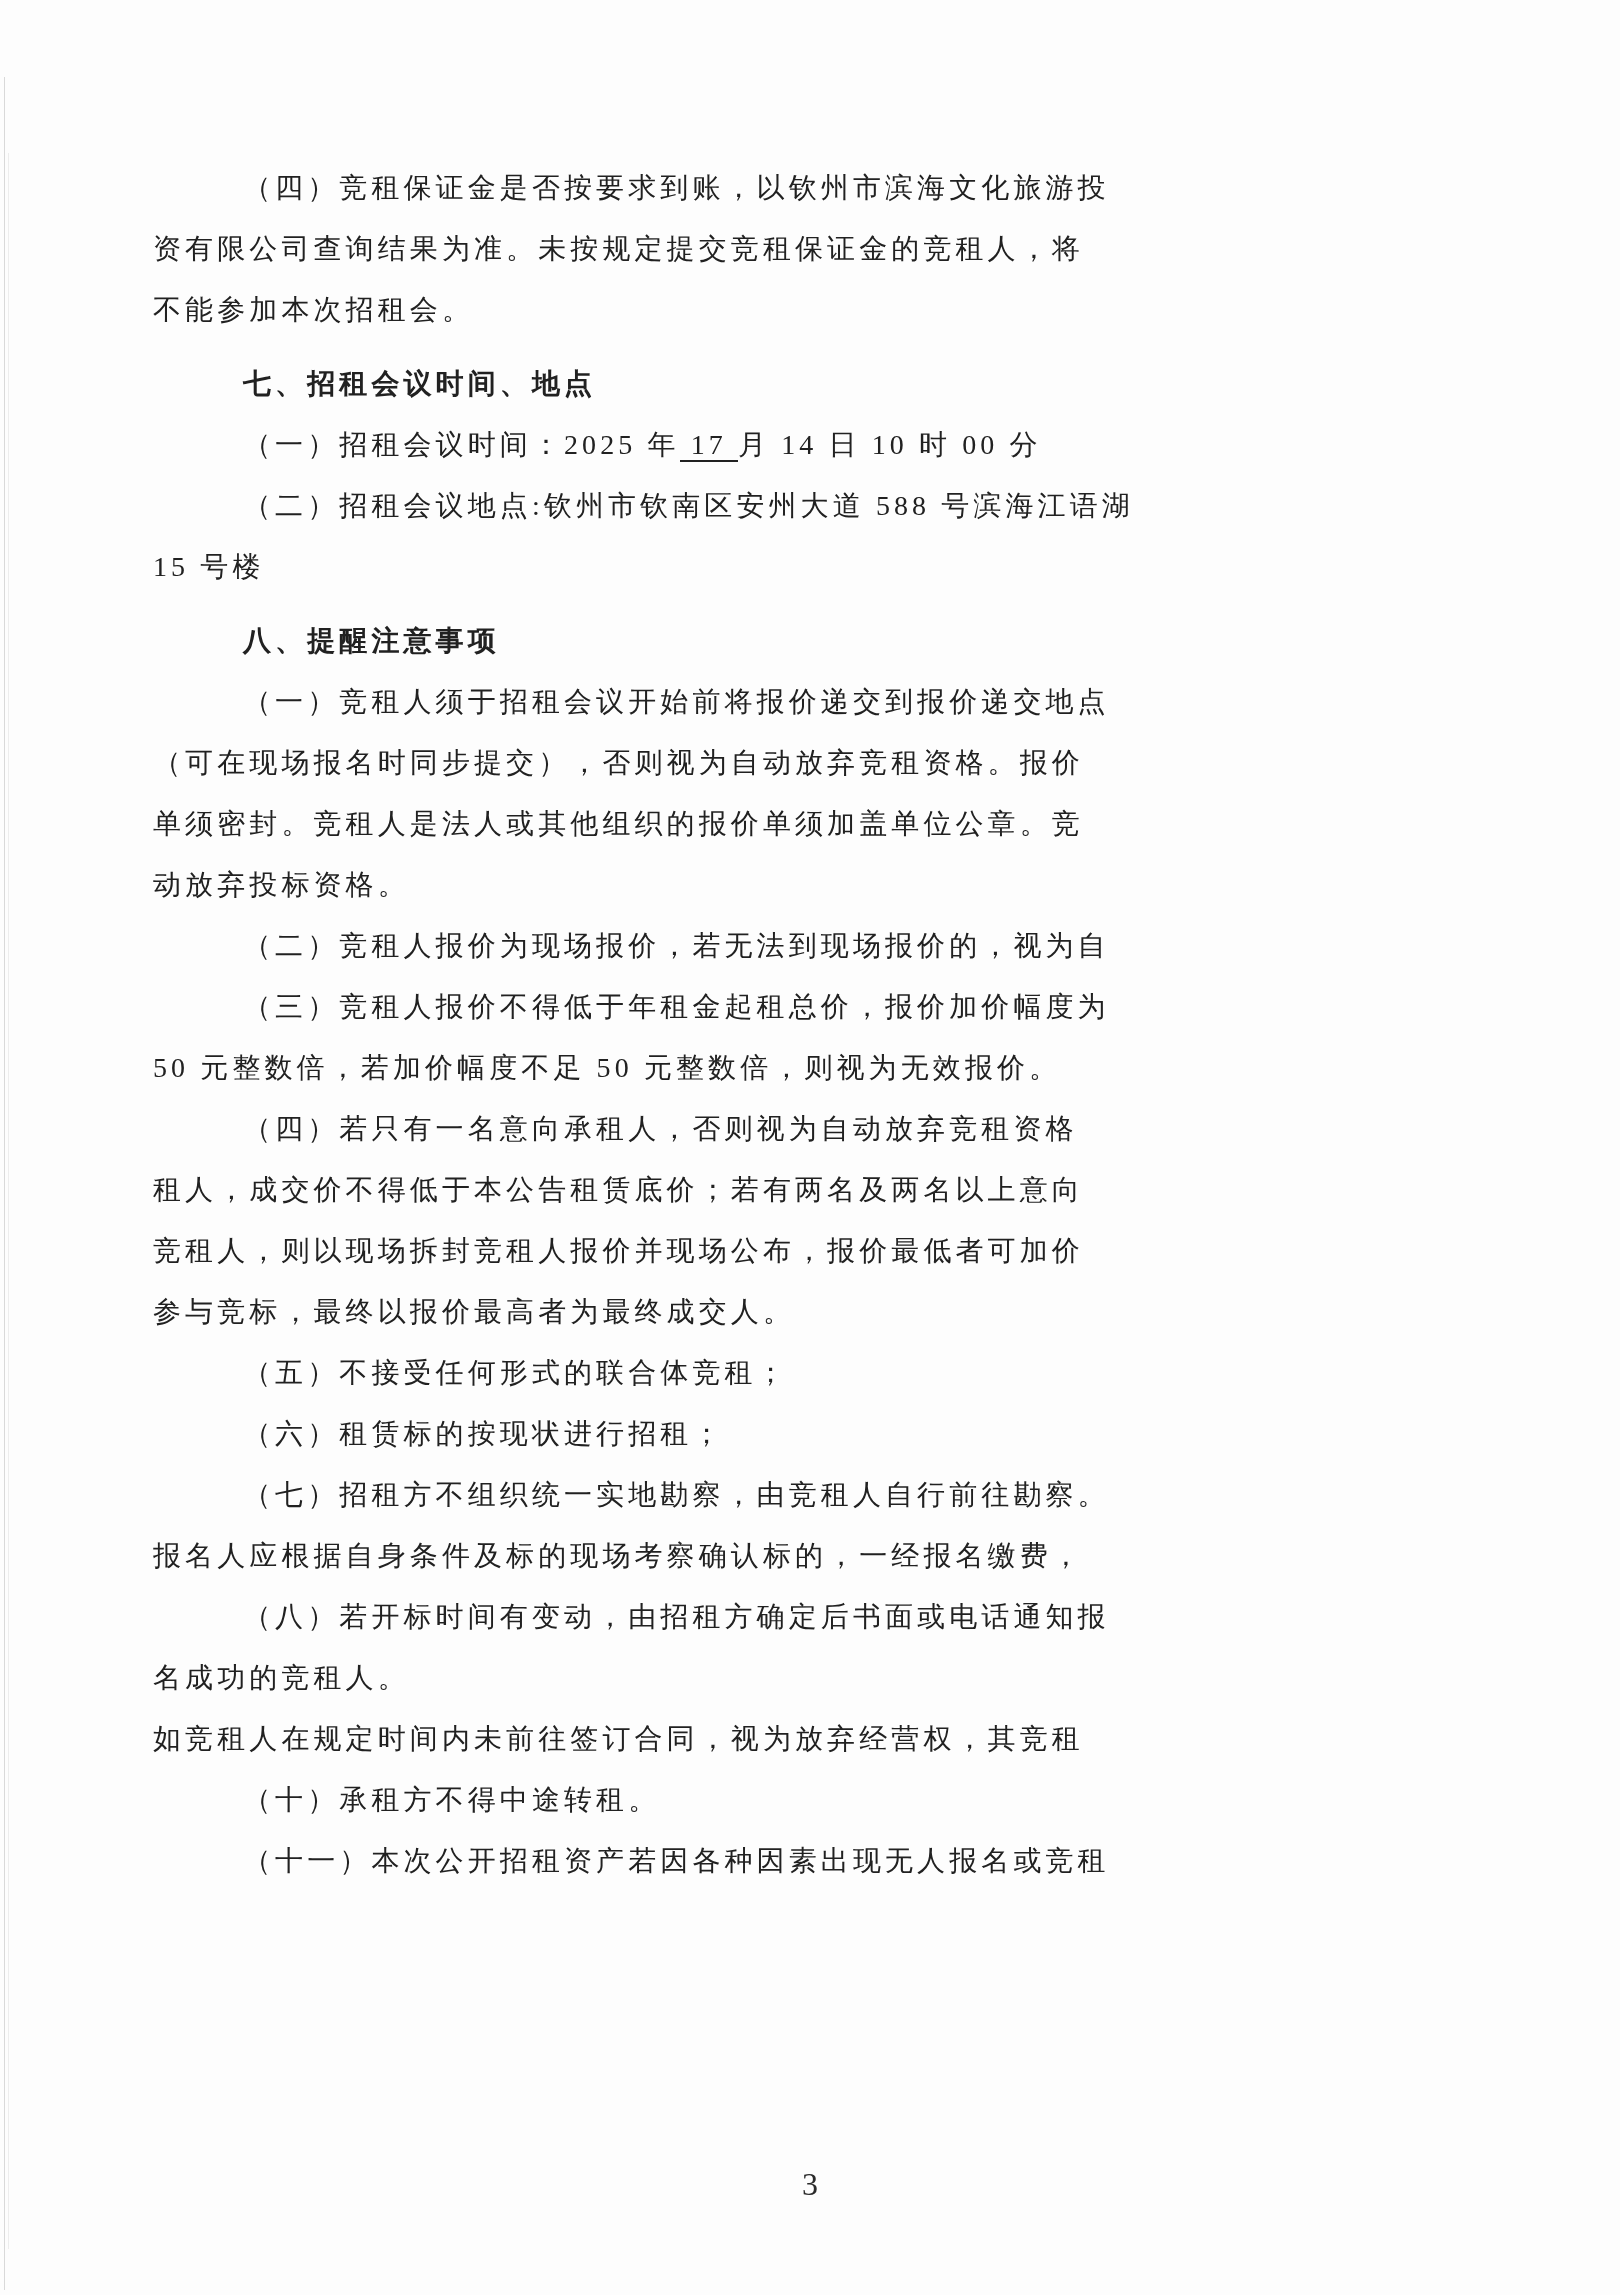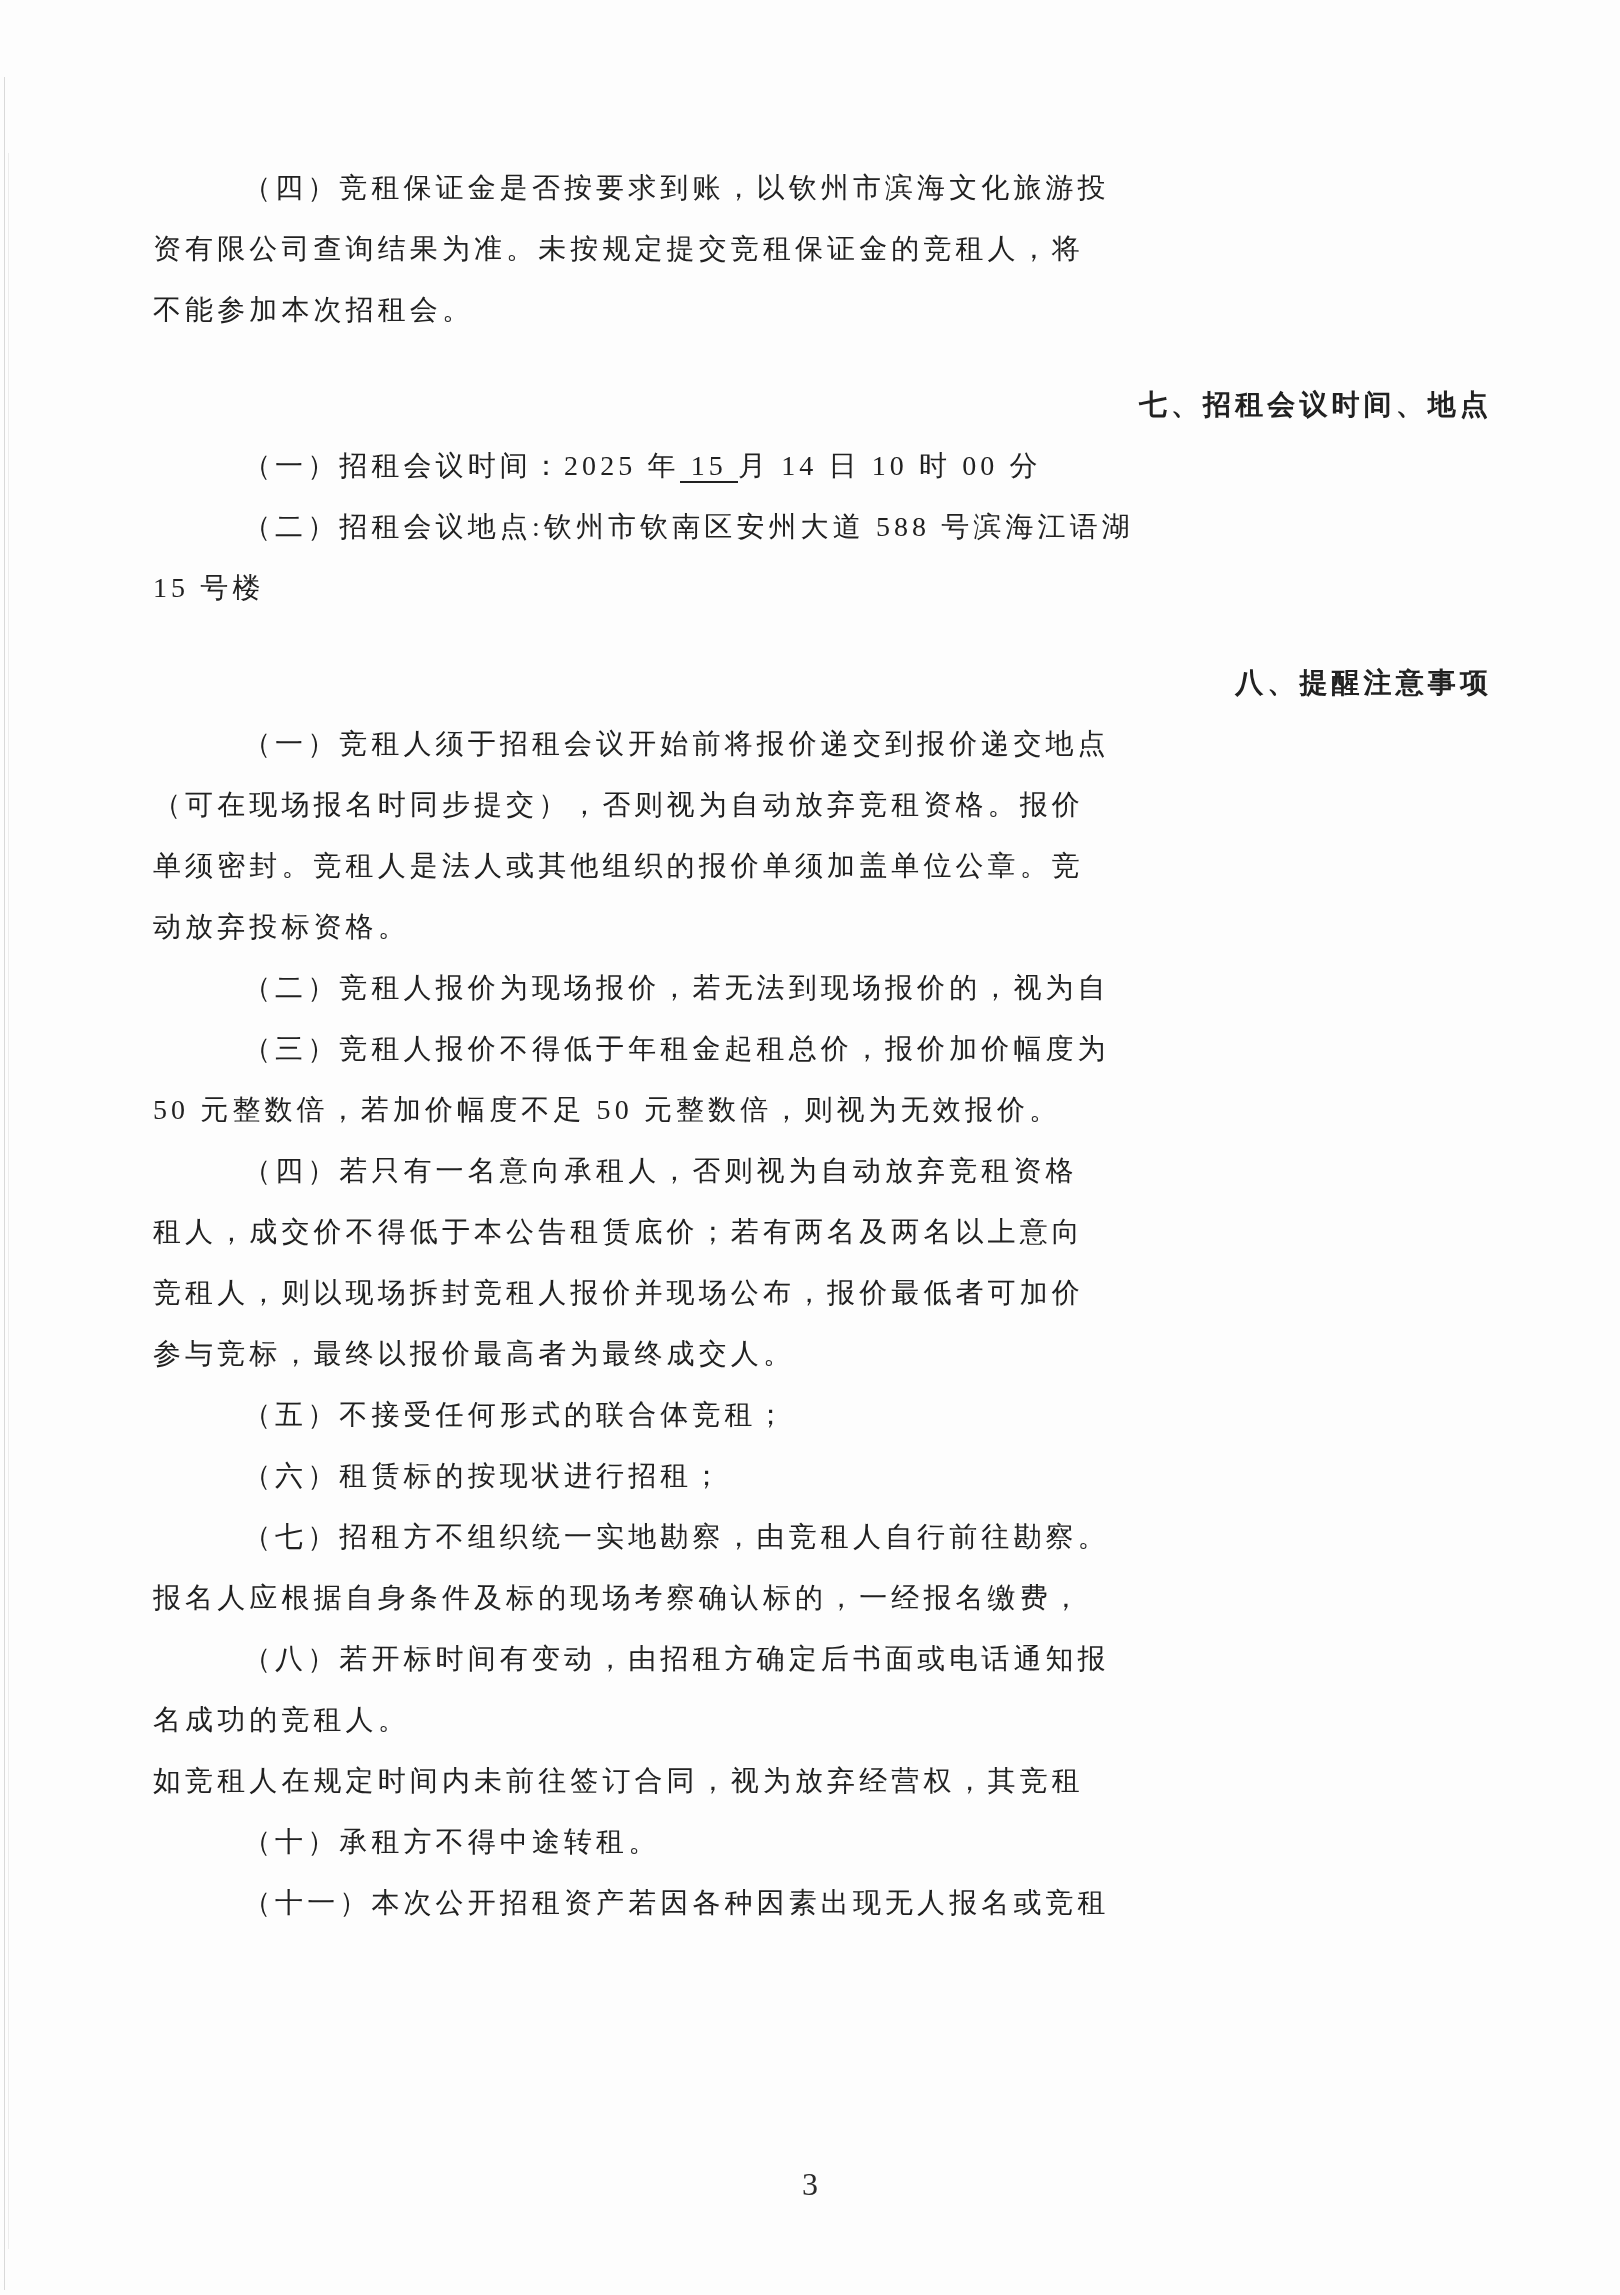--- a/index.html
+++ b/index.html
@@ -44,22 +44,21 @@
     line-height: 61px;
     letter-spacing: 4.1px;
     white-space: pre;
     font-weight: normal;
   }
   .line.indent {
     padding-left: 90px;
   }
   .line.bold {
     font-weight: bold;
-    margin-top: 34px;
-    text-align: right;
+    margin-top: 13px;
   }
   .u {
     border-bottom: 2.6px solid #212121;
   }
   .footer {
     position: absolute;
     top: 2166px;
     left: 0;
     width: 100%;
     text-align: center;
@@ -73,21 +72,21 @@
 
 <div class="page" style="background: rgb(253, 253, 253); color: rgb(33, 33, 33);">
   <div class="edge-line"></div>
   <div class="edge-line-2"></div>
 
   <div class="content">
       <div class="line indent"><span>（四）竞租保证金是否按要求到账，以钦州市滨海文化旅游投</span></div>
       <div class="line"><span>资有限公司查询结果为准。未按规定提交竞租保证金的竞租人，将</span></div>
       <div class="line"><span>不能参加本次招租会。</span></div>
       <div class="line indent bold"><span>七、招租会议时间、地点</span></div>
-      <div class="line indent"><span>（一）招租会议时间：2025 年</span><span class="u"> 15 </span><span>月 14 日 10 时 00 分</span></div>
+      <div class="line indent"><span>（一）招租会议时间：2025 年</span><span class="u"> 17 </span><span>月 14 日 10 时 00 分</span></div>
       <div class="line indent"><span>（二）招租会议地点:钦州市钦南区安州大道 588 号滨海江语湖</span></div>
       <div class="line"><span>15 号楼</span></div>
       <div class="line indent bold"><span>八、提醒注意事项</span></div>
       <div class="line indent"><span>（一）竞租人须于招租会议开始前将报价递交到报价递交地点</span></div>
       <div class="line"><span>（可在现场报名时同步提交），否则视为自动放弃竞租资格。报价</span></div>
       <div class="line"><span>单须密封。竞租人是法人或其他组织的报价单须加盖单位公章。竞</span></div>
       <div class="line"><span>动放弃投标资格。</span></div>
       <div class="line indent"><span>（二）竞租人报价为现场报价，若无法到现场报价的，视为自</span></div>
       <div class="line indent"><span>（三）竞租人报价不得低于年租金起租总价，报价加价幅度为</span></div>
       <div class="line"><span>50 元整数倍，若加价幅度不足 50 元整数倍，则视为无效报价。</span></div>

